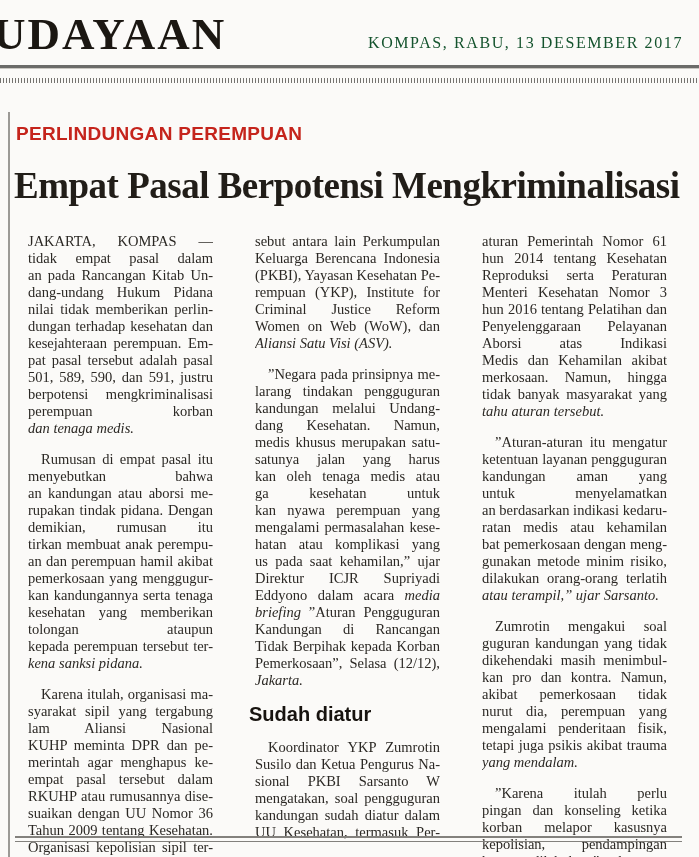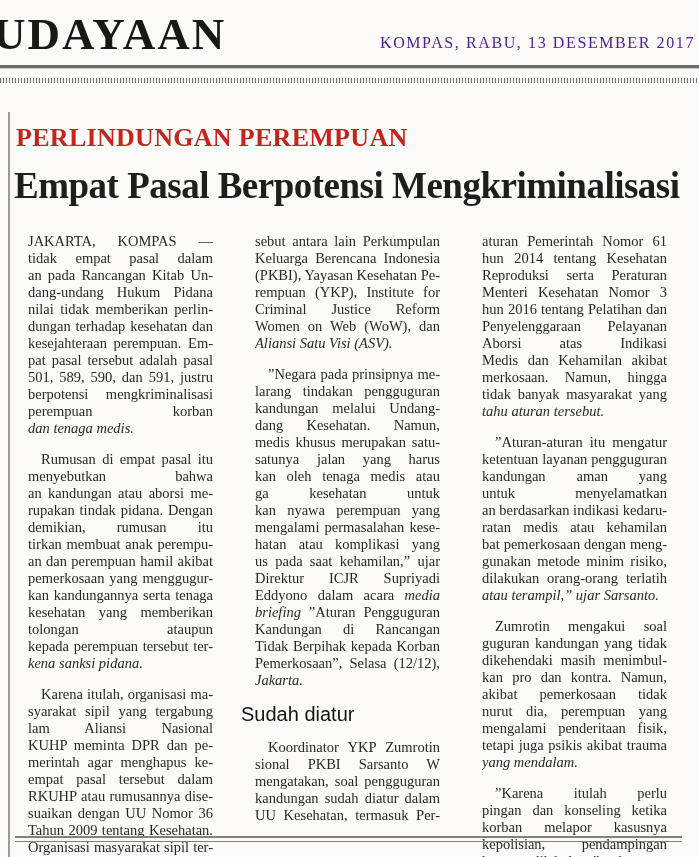--- a/index.html
+++ b/index.html
@@ -2,61 +2,61 @@
 <html><head>
 <meta charset="utf-8">
 <style>
   html,body{margin:0;padding:0;background:#efeeec;}
   .page{
     position:relative;width:699px;height:857px;overflow:hidden;
     background:#fbfaf8;color:#262626;
     font-family:"Liberation Serif","DejaVu Serif",serif;
   }
   
-  .hdr{position:absolute;top:12px;left:0;right:4px;display:flex;justify-content:space-between;align-items:flex-end;}
+  .hdr{position:absolute;top:12px;left:0;right:16px;display:flex;justify-content:space-between;align-items:flex-end;}
   .section-title{
     font-size:45px;line-height:1;font-weight:700;letter-spacing:2px;
     margin-left:-7px;color:#1b1712;white-space:nowrap;
   }
   .edition{
-    font-size:16px;letter-spacing:1.6px;color:#4c1d95;padding-bottom:5px;white-space:nowrap;
+    font-size:16px;letter-spacing:1.6px;color:#14532d;padding-bottom:5px;white-space:nowrap;
   }
   .rule-solid{position:absolute;top:65px;left:0;width:699px;height:3px;background:#6b6b69;border-bottom:1px solid #c9c7c2;}
   .rule-dotted{
     position:absolute;top:78px;left:0;width:699px;height:5px;
     background:repeating-linear-gradient(90deg,#5d5b57 0 1px,transparent 1px 3px);
     opacity:.85;
   }
   
   .left-rule{position:absolute;left:8px;top:112px;bottom:0;width:2px;background:#9c9a96;}
   .kicker{
     position:absolute;top:123px;left:16px;
-    font-family:Liberation Serif, serif;
-    font-weight:700;font-size:26px;letter-spacing:.3px;color:#c5241c;white-space:nowrap;
+    font-family:Liberation Sans, sans-serif;
+    font-weight:700;font-size:19px;letter-spacing:.3px;color:#c5241c;white-space:nowrap;
   }
   .headline{
     position:absolute;top:166px;left:14px;width:682px;margin:0;
     font-size:37px;line-height:1.1;font-weight:700;letter-spacing:-.5px;color:#211d18;white-space:nowrap;
   }
   
   .columns{position:absolute;top:219px;left:14px;display:flex;gap:14px;}
   .col{width:213px;}
   .para{margin:14px;}
   .line{
     font-size:14.5px;line-height:17px;color:#2b2824;
     text-align:justify;text-align-last:justify;
     white-space:normal;overflow:hidden;height:17px;
   }
   .line.end{text-align-last:left;font-style:italic;}
   .line.ind{text-indent:13px;}
   .it{font-style:italic;}
   .subhead{
     font-family:"Liberation Sans","DejaVu Sans",sans-serif;
-    font-weight:400;font-size:20px;color:#17130f;
-    margin:10px 0 7px;line-height:1.1;
+    font-weight:700;font-size:20px;color:#17130f;
+    margin:10px 8px 7px;line-height:1.1;
   }
   .bottom-rule{
     position:absolute;left:15px;width:667px;top:836px;height:3px;
     border-top:2px solid #83817d;border-bottom:1px solid #83817d;
   }
 </style>
 </head>
 <body>
 
 <div class="page">
@@ -107,21 +107,21 @@
         <div class="para">
           <div class="line ind">Karena itulah, organisasi ma-</div>
           <div class="line">syarakat sipil yang tergabung da-</div>
           <div class="line">lam Aliansi Nasional Reformasi</div>
           <div class="line">KUHP meminta DPR dan pe-</div>
           <div class="line">merintah agar menghapus ke-</div>
           <div class="line">empat pasal tersebut dalam</div>
           <div class="line">RKUHP atau rumusannya dise-</div>
           <div class="line">suaikan dengan UU Nomor 36</div>
           <div class="line">Tahun 2009 tentang Kesehatan.</div>
-          <div class="line">Organisasi masyarakat sipil ter-</div>
+          <div class="line">Organisasi kepolisian sipil ter-</div>
         </div>
       </div>
       <div class="col">
         <div class="para">
           <div class="line">sebut antara lain Perkumpulan</div>
           <div class="line">Keluarga Berencana Indonesia</div>
           <div class="line">(PKBI), Yayasan Kesehatan Pe-</div>
           <div class="line">rempuan (YKP), Institute for</div>
           <div class="line">Criminal Justice Reform (ICJR),</div>
           <div class="line">Women on Web (WoW), dan</div>
@@ -144,20 +144,21 @@
           <div class="line">Eddyono dalam acara <span class="it">media</span></div>
           <div class="line"><span class="it">briefing</span> ”Aturan Pengguguran</div>
           <div class="line">Kandungan di Rancangan RABU</div>
           <div class="line">Tidak Berpihak kepada Korban</div>
           <div class="line">Pemerkosaan”, Selasa (12/12), di</div>
           <div class="line end">Jakarta.</div>
         </div>
         <div class="subhead">Sudah diatur</div>
         <div class="para">
           <div class="line ind">Koordinator YKP Zumrotin K</div>
+          <div class="line">Susilo dan Ketua Pengurus Na-</div>
           <div class="line">sional PKBI Sarsanto W Sarwono</div>
           <div class="line">mengatakan, soal pengguguran</div>
           <div class="line">kandungan sudah diatur dalam</div>
           <div class="line">UU Kesehatan, termasuk Per-</div>
         </div>
       </div>
       <div class="col">
         <div class="para">
           <div class="line">aturan Pemerintah Nomor 61 Ta-</div>
           <div class="line">hun 2014 tentang Kesehatan</div>

